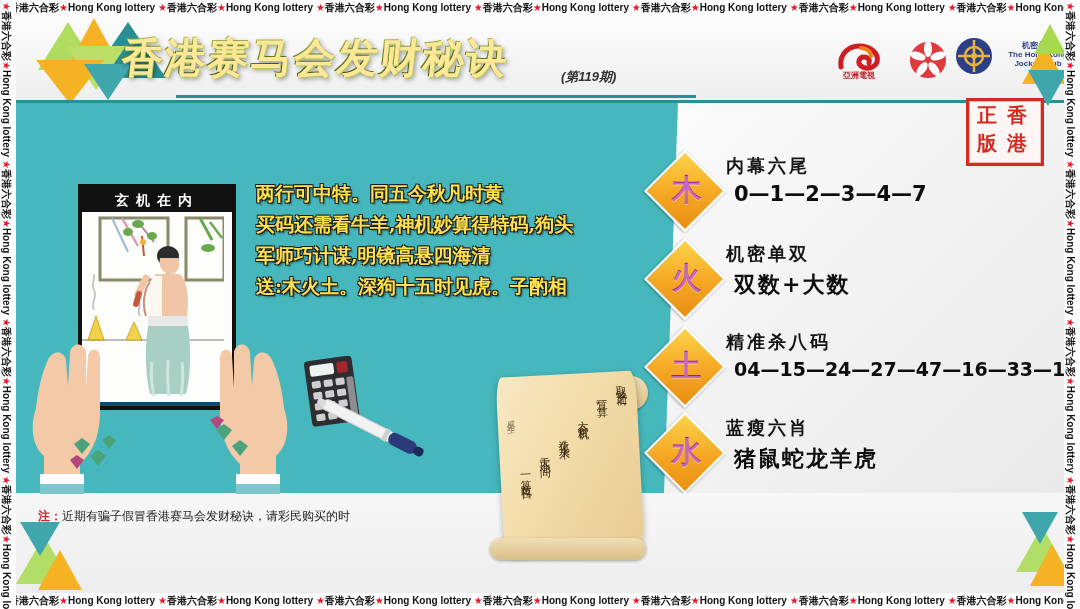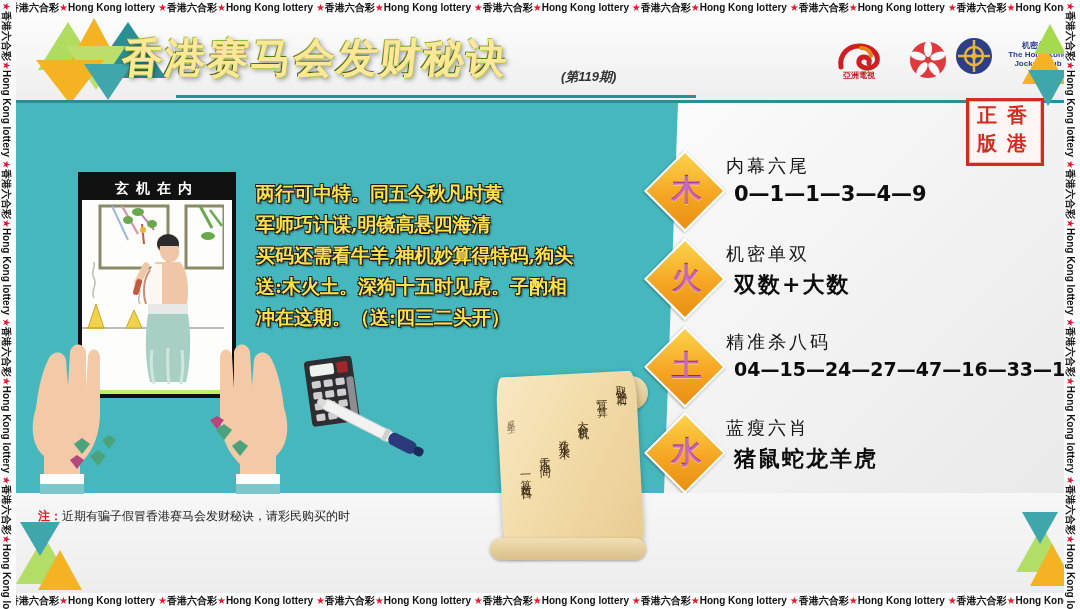--- a/index.html
+++ b/index.html
@@ -153,38 +153,38 @@
   .teal-wedge{
     position:absolute;left:-22px;top:6px;width:0;height:0;
     border-top:36px solid transparent;
     border-bottom:36px solid transparent;
     border-left:30px solid #46b8bd;
     z-index:-1;
   }
   .row-label{
     position:absolute;left:70px;top:8px;
     font-family:"DejaVu Serif","Liberation Serif",serif;
-    font-size:18px;font-weight:normal;color:#151515;
+    font-size:18px;font-weight:bold;color:#151515;
     letter-spacing:3px;
   }
   .row-value{
     position:absolute;left:78px;top:36px;
     font-family:"DejaVu Sans","Liberation Sans",sans-serif;
     font-size:21px;font-weight:bold;color:#0d0d0d;
     letter-spacing:0px;white-space:nowrap;
   }
   .row-value.cjk{
     font-family:"DejaVu Serif","Liberation Serif",serif;
     font-size:22px;letter-spacing:2px;
   }
 
   
   #pic-frame{
-    position:absolute;left:62px;top:156px;width:150px;height:218px;
-    background:#bef264;border:4px solid #111;z-index:8;
+    position:absolute;left:62px;top:168px;width:150px;height:218px;
+    background:#0c4a6e;border:4px solid #111;z-index:8;
   }
   #pic-title{
     height:24px;line-height:24px;text-align:center;
     color:#fff;background:#111;
     font-family:"DejaVu Serif","Liberation Serif",serif;
     font-size:14px;font-weight:bold;letter-spacing:7px;
   }
   #pic-body{
     position:relative;
     height:190px;background:#fdfdfb;overflow:hidden;
@@ -317,33 +317,32 @@
       <span class="stamp-ch" style="left:8px;top:4px;">正</span>
       <span class="stamp-ch" style="left:8px;top:32px;">版</span>
     </div>
 
     <div id="teal">
       <div id="teal-white-right"></div>
     </div>
 
     <div id="poem">
       <div>两行可中特。同五今秋凡时黄</div>
+      <div>买码还需看牛羊,神机妙算得特码,狗头</div>
       <div>军师巧计谋,明镜高悬四海清</div>
-      <div>买码还需看牛羊,神机妙算得特码,狗头</div>
       <div>送:木火土。深狗十五时见虎。子酌相</div>
-      <div>冲在这期。（送:四三二头开）</div>
     </div>
 
     <div class="row" style="top:130px;">
       <div class="teal-wedge"></div>
       <div class="diamond">
         <span>木</span>
       </div>
       <div class="row-label">内幕六尾</div>
-      <div class="row-value">0—1—1—3—4—9</div>
+      <div class="row-value">0—1—2—3—4—7</div>
     </div>
 
     <div class="row" style="top:218px;">
       <div class="teal-wedge"></div>
       <div class="diamond">
         <span>火</span>
       </div>
       <div class="row-label">机密单双</div>
       <div class="row-value cjk">双数+大数</div>
     </div>

